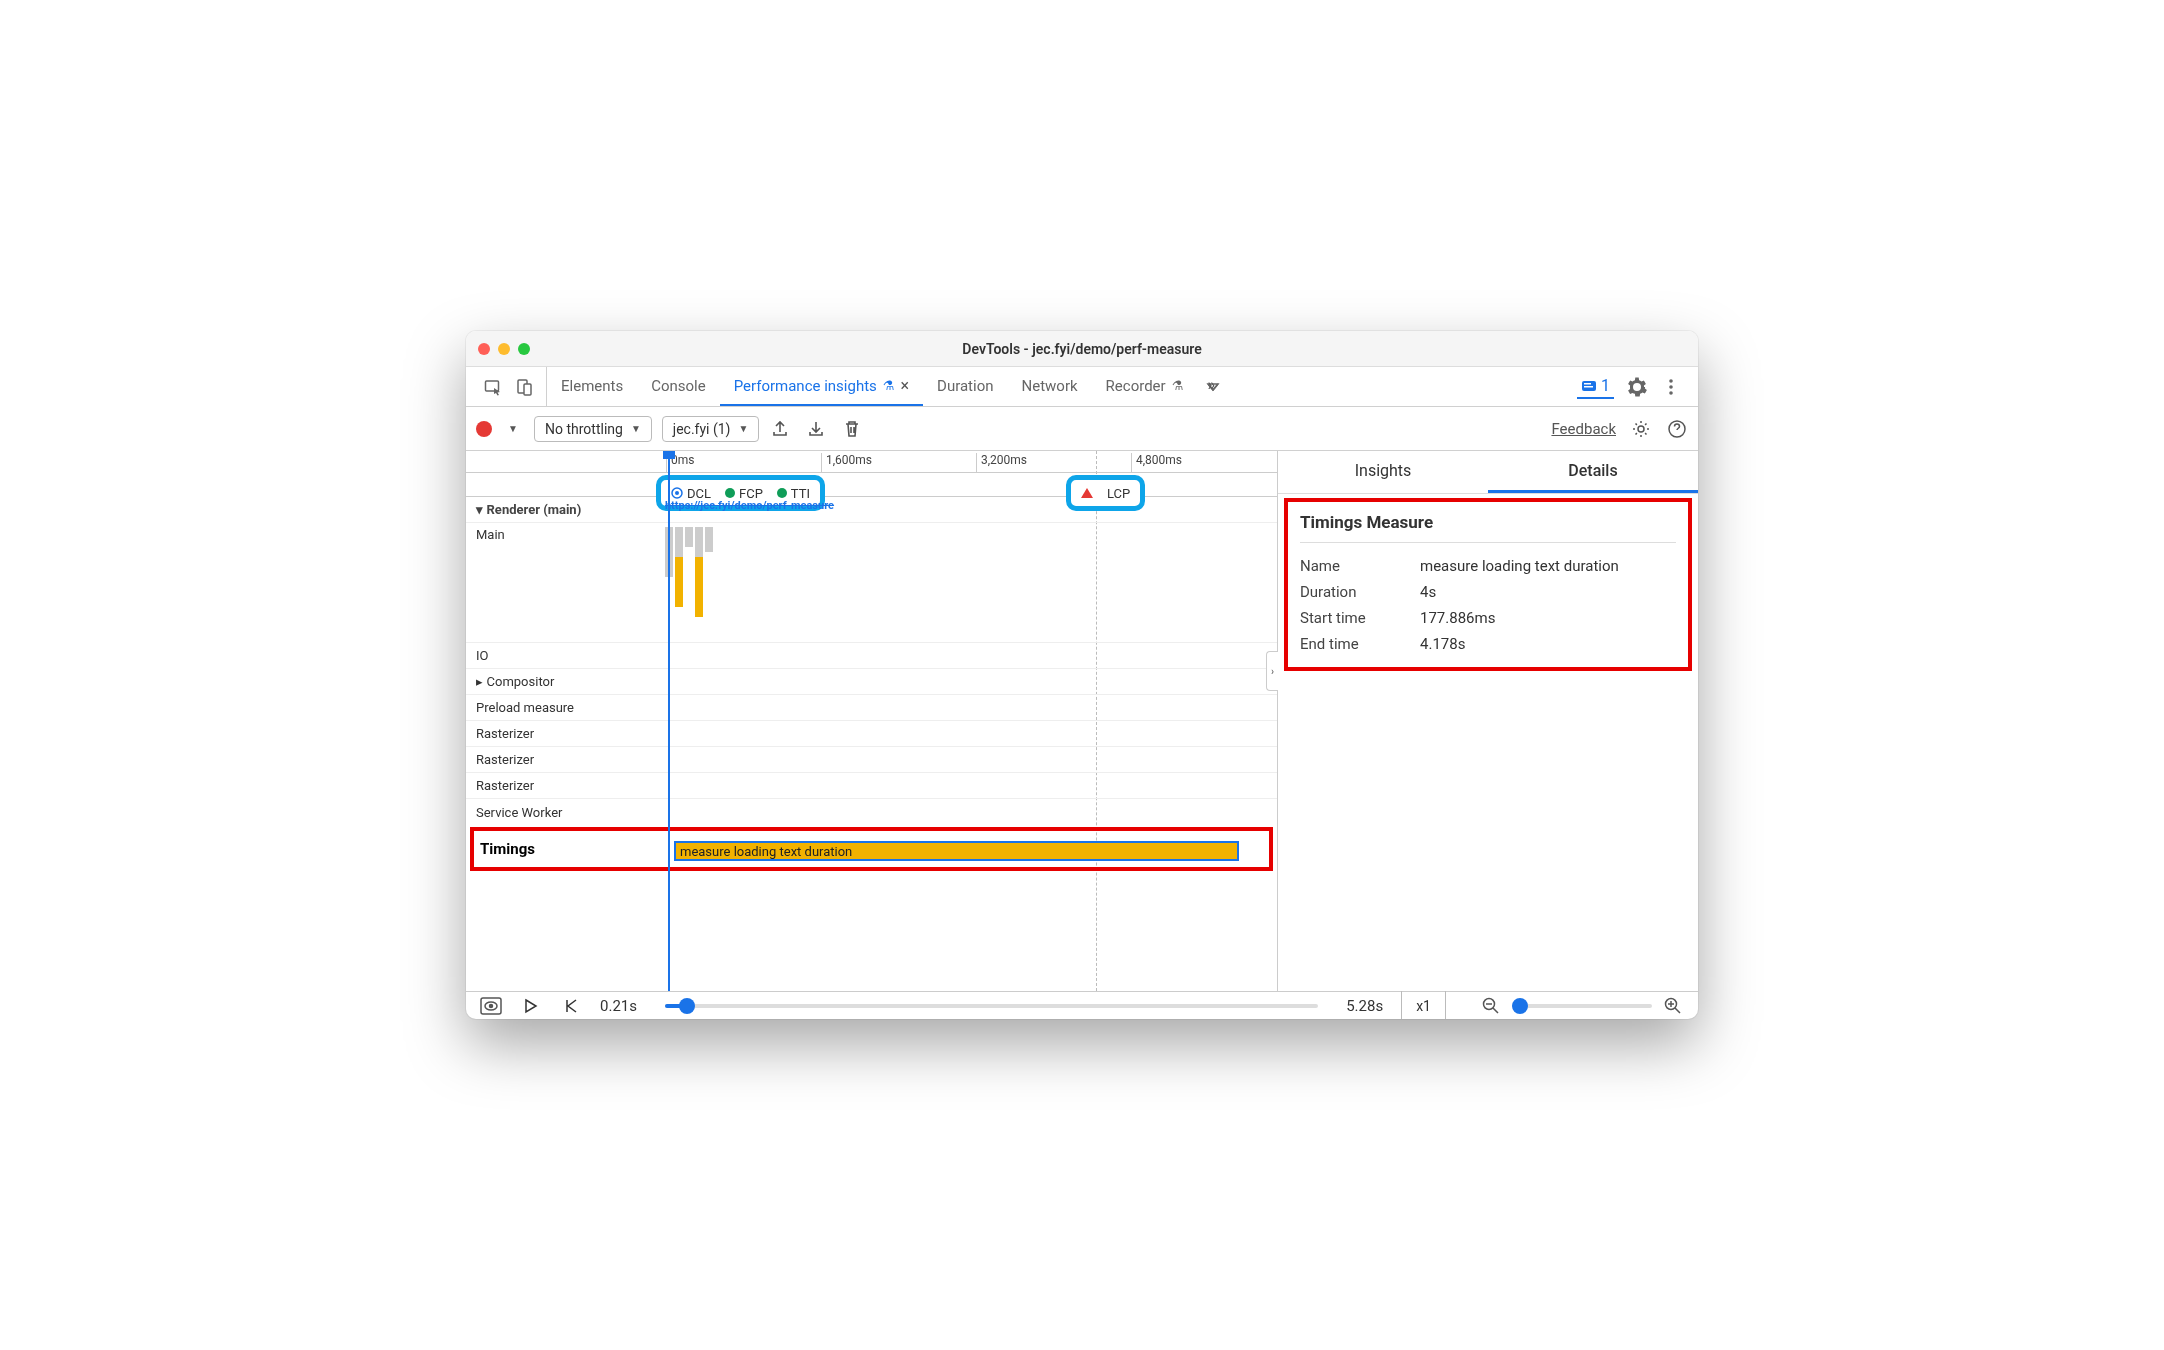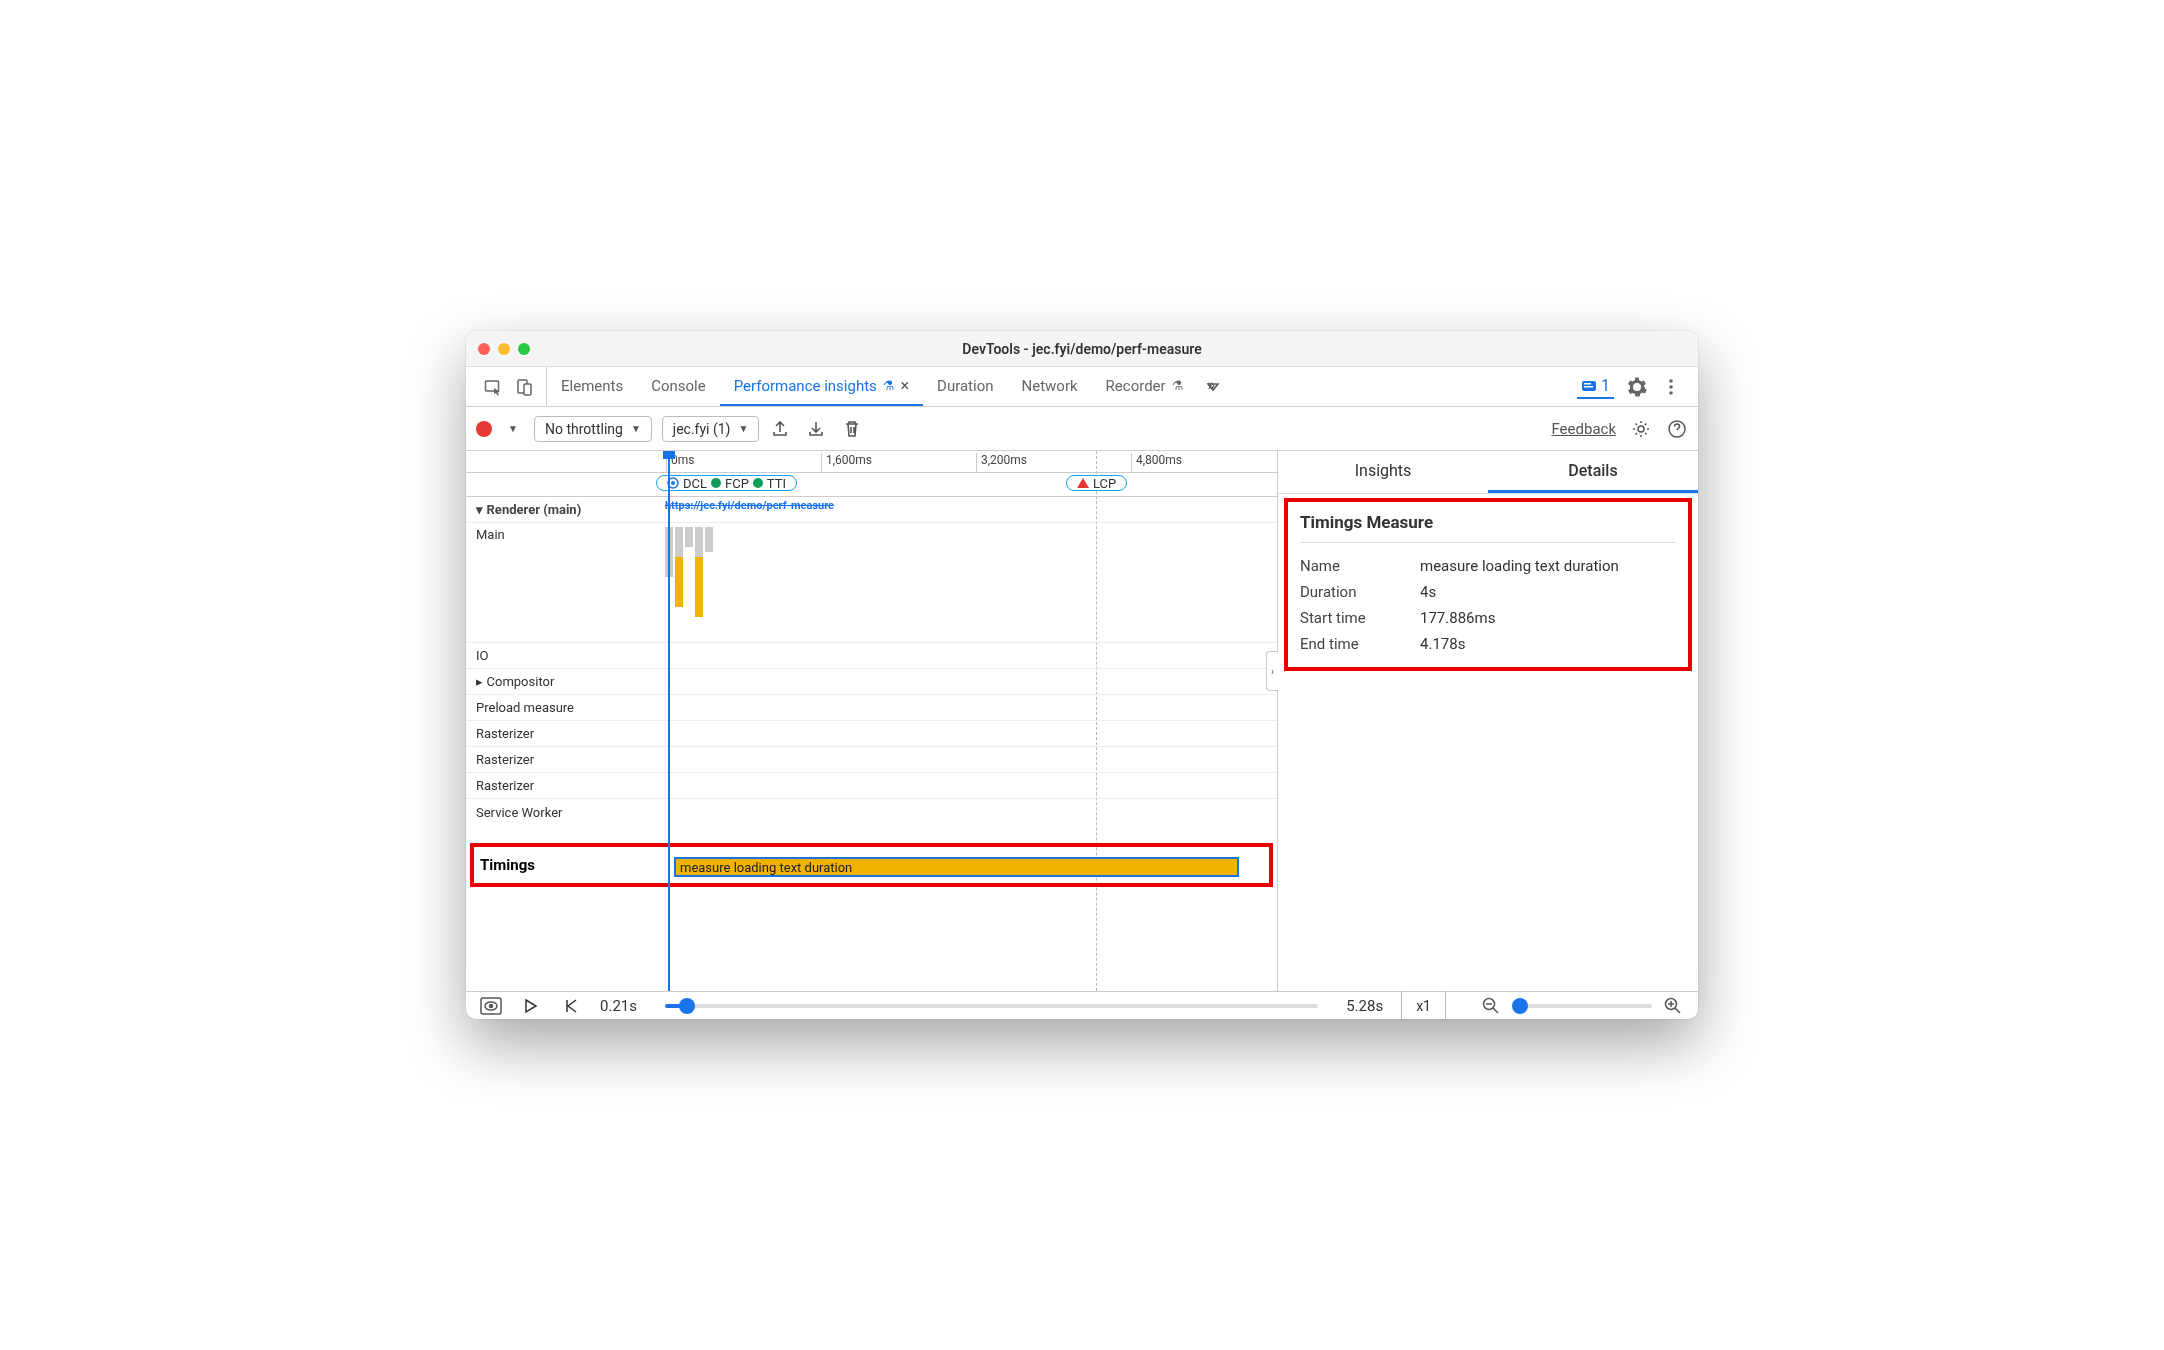--- a/index.html
+++ b/index.html
@@ -86,23 +86,23 @@
     height: 22px; border-bottom: 1px solid #ccc;
     display: flex; font-size: 12px; color: #444; position: relative;
     padding-left: 180px;
   }
   .ruler .tick { position: absolute; top: 2px; border-left: 1px solid #ccc; height: 20px; padding-left: 4px; }
   .markers-row {
     height: 24px; border-bottom: 1px solid #ccc;
     position: relative; padding-left: 180px;
   }
   .marker-pill {
-    position: absolute; top: 2px; height: 16px;
-    border: 1px solid #0ea5e9; border-radius: 10px; background: #fff;
-    display: flex; align-items: center; gap: 4px; padding: 0 10px;
+    position: absolute; top: 2px; height: 36px;
+    border: 5px solid #0ea5e9; border-radius: 10px; background: #fff;
+    display: flex; align-items: center; gap: 14px; padding: 0 10px;
     font-size: 13px; color: #333;
   }
   .dot { width: 10px; height: 10px; border-radius: 50%; display: inline-block; }
   .dot.green { background: #0f9d58; }
   .tri.red {
     width: 0; height: 0; border-left: 6px solid transparent;
     border-right: 6px solid transparent; border-bottom: 10px solid #e53935;
     display: inline-block;
   }
   .tracks { position: relative; }
@@ -128,21 +128,21 @@
   }
   .playhead::before {
     content: ""; position: absolute; top: -2px; left: -5px;
     width: 12px; height: 10px; background: #1a73e8;
   }
   .vline-dashed {
     position: absolute; top: 0; bottom: 0; left: 630px;
     border-left: 1px dashed #bbb;
   }
   .timings-row {
-    border: 4px solid #e60000; margin: 18px 4px 4px 4px;
+    border: 4px solid #e60000; margin: 2px 4px 4px 4px;
     height: 44px; display: flex; align-items: center; padding-left: 6px;
     position: relative;
   }
   .timings-label { width: 170px; font-weight: 700; font-size: 15px; }
   .timings-bar {
     position: absolute; left: 200px; right: 30px; top: 10px; height: 20px;
     background: #f2b200; border: 2px solid #1a73e8;
     font-size: 13px; color: #222; padding-left: 4px;
     display: flex; align-items: center;
   }

